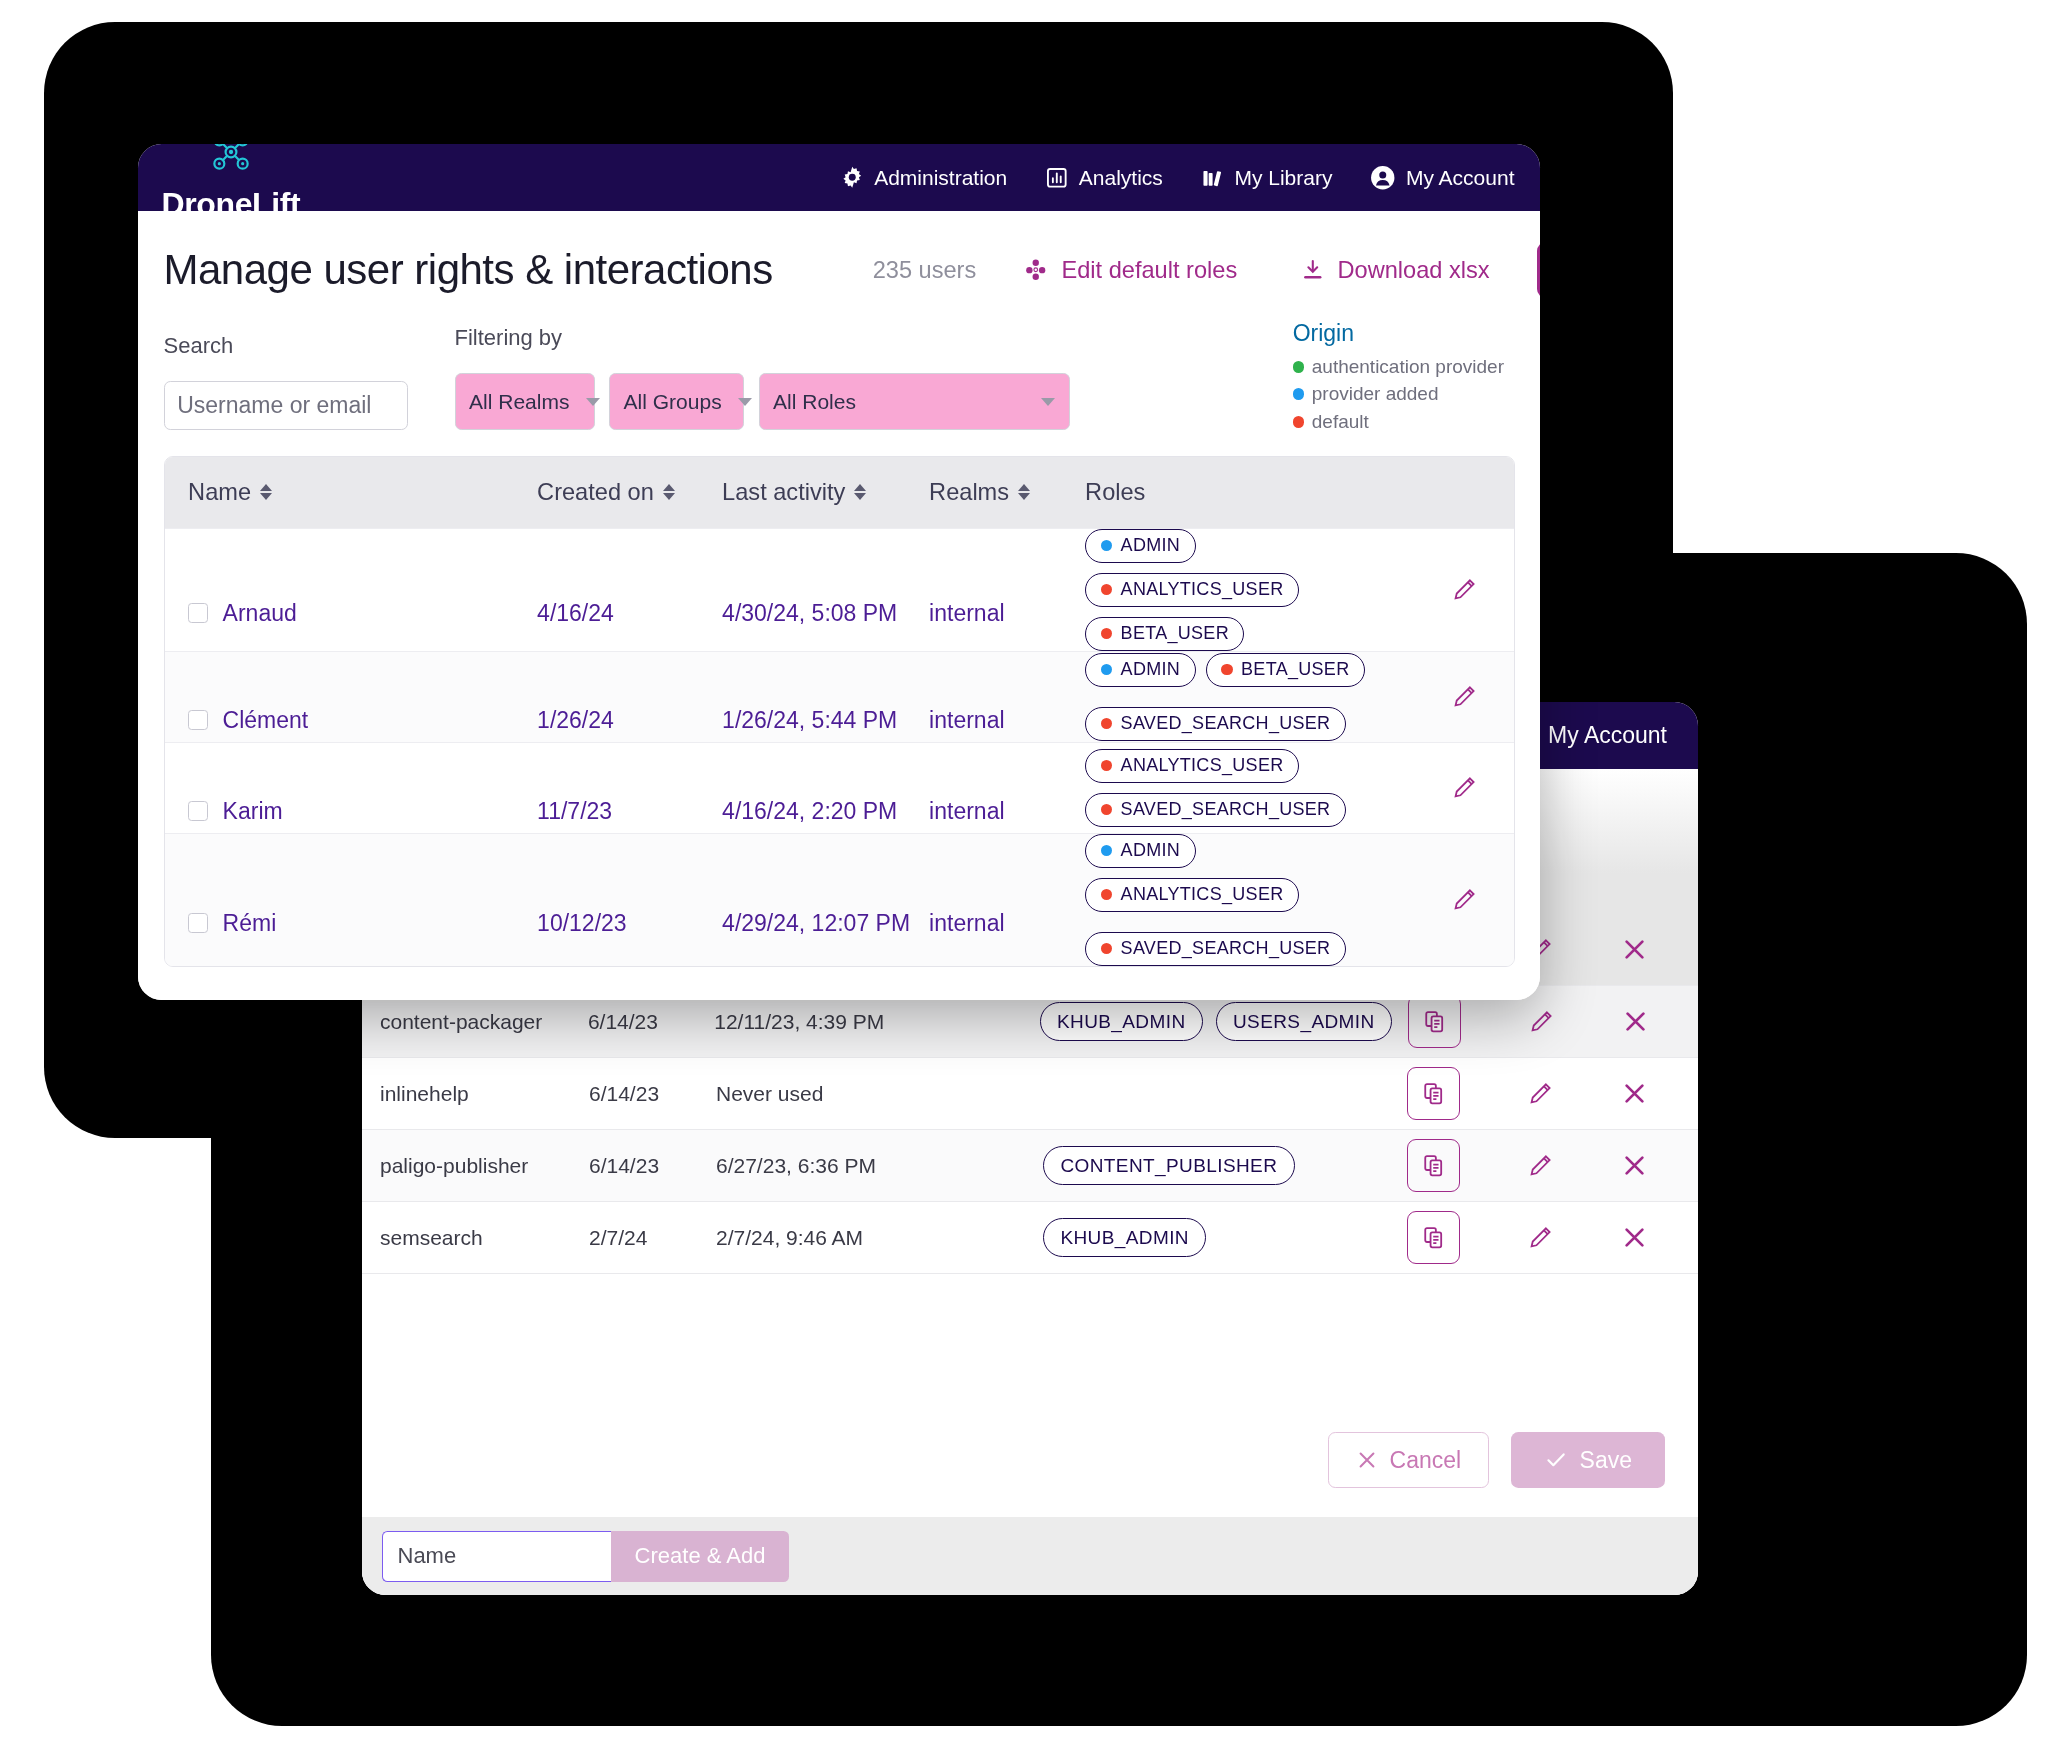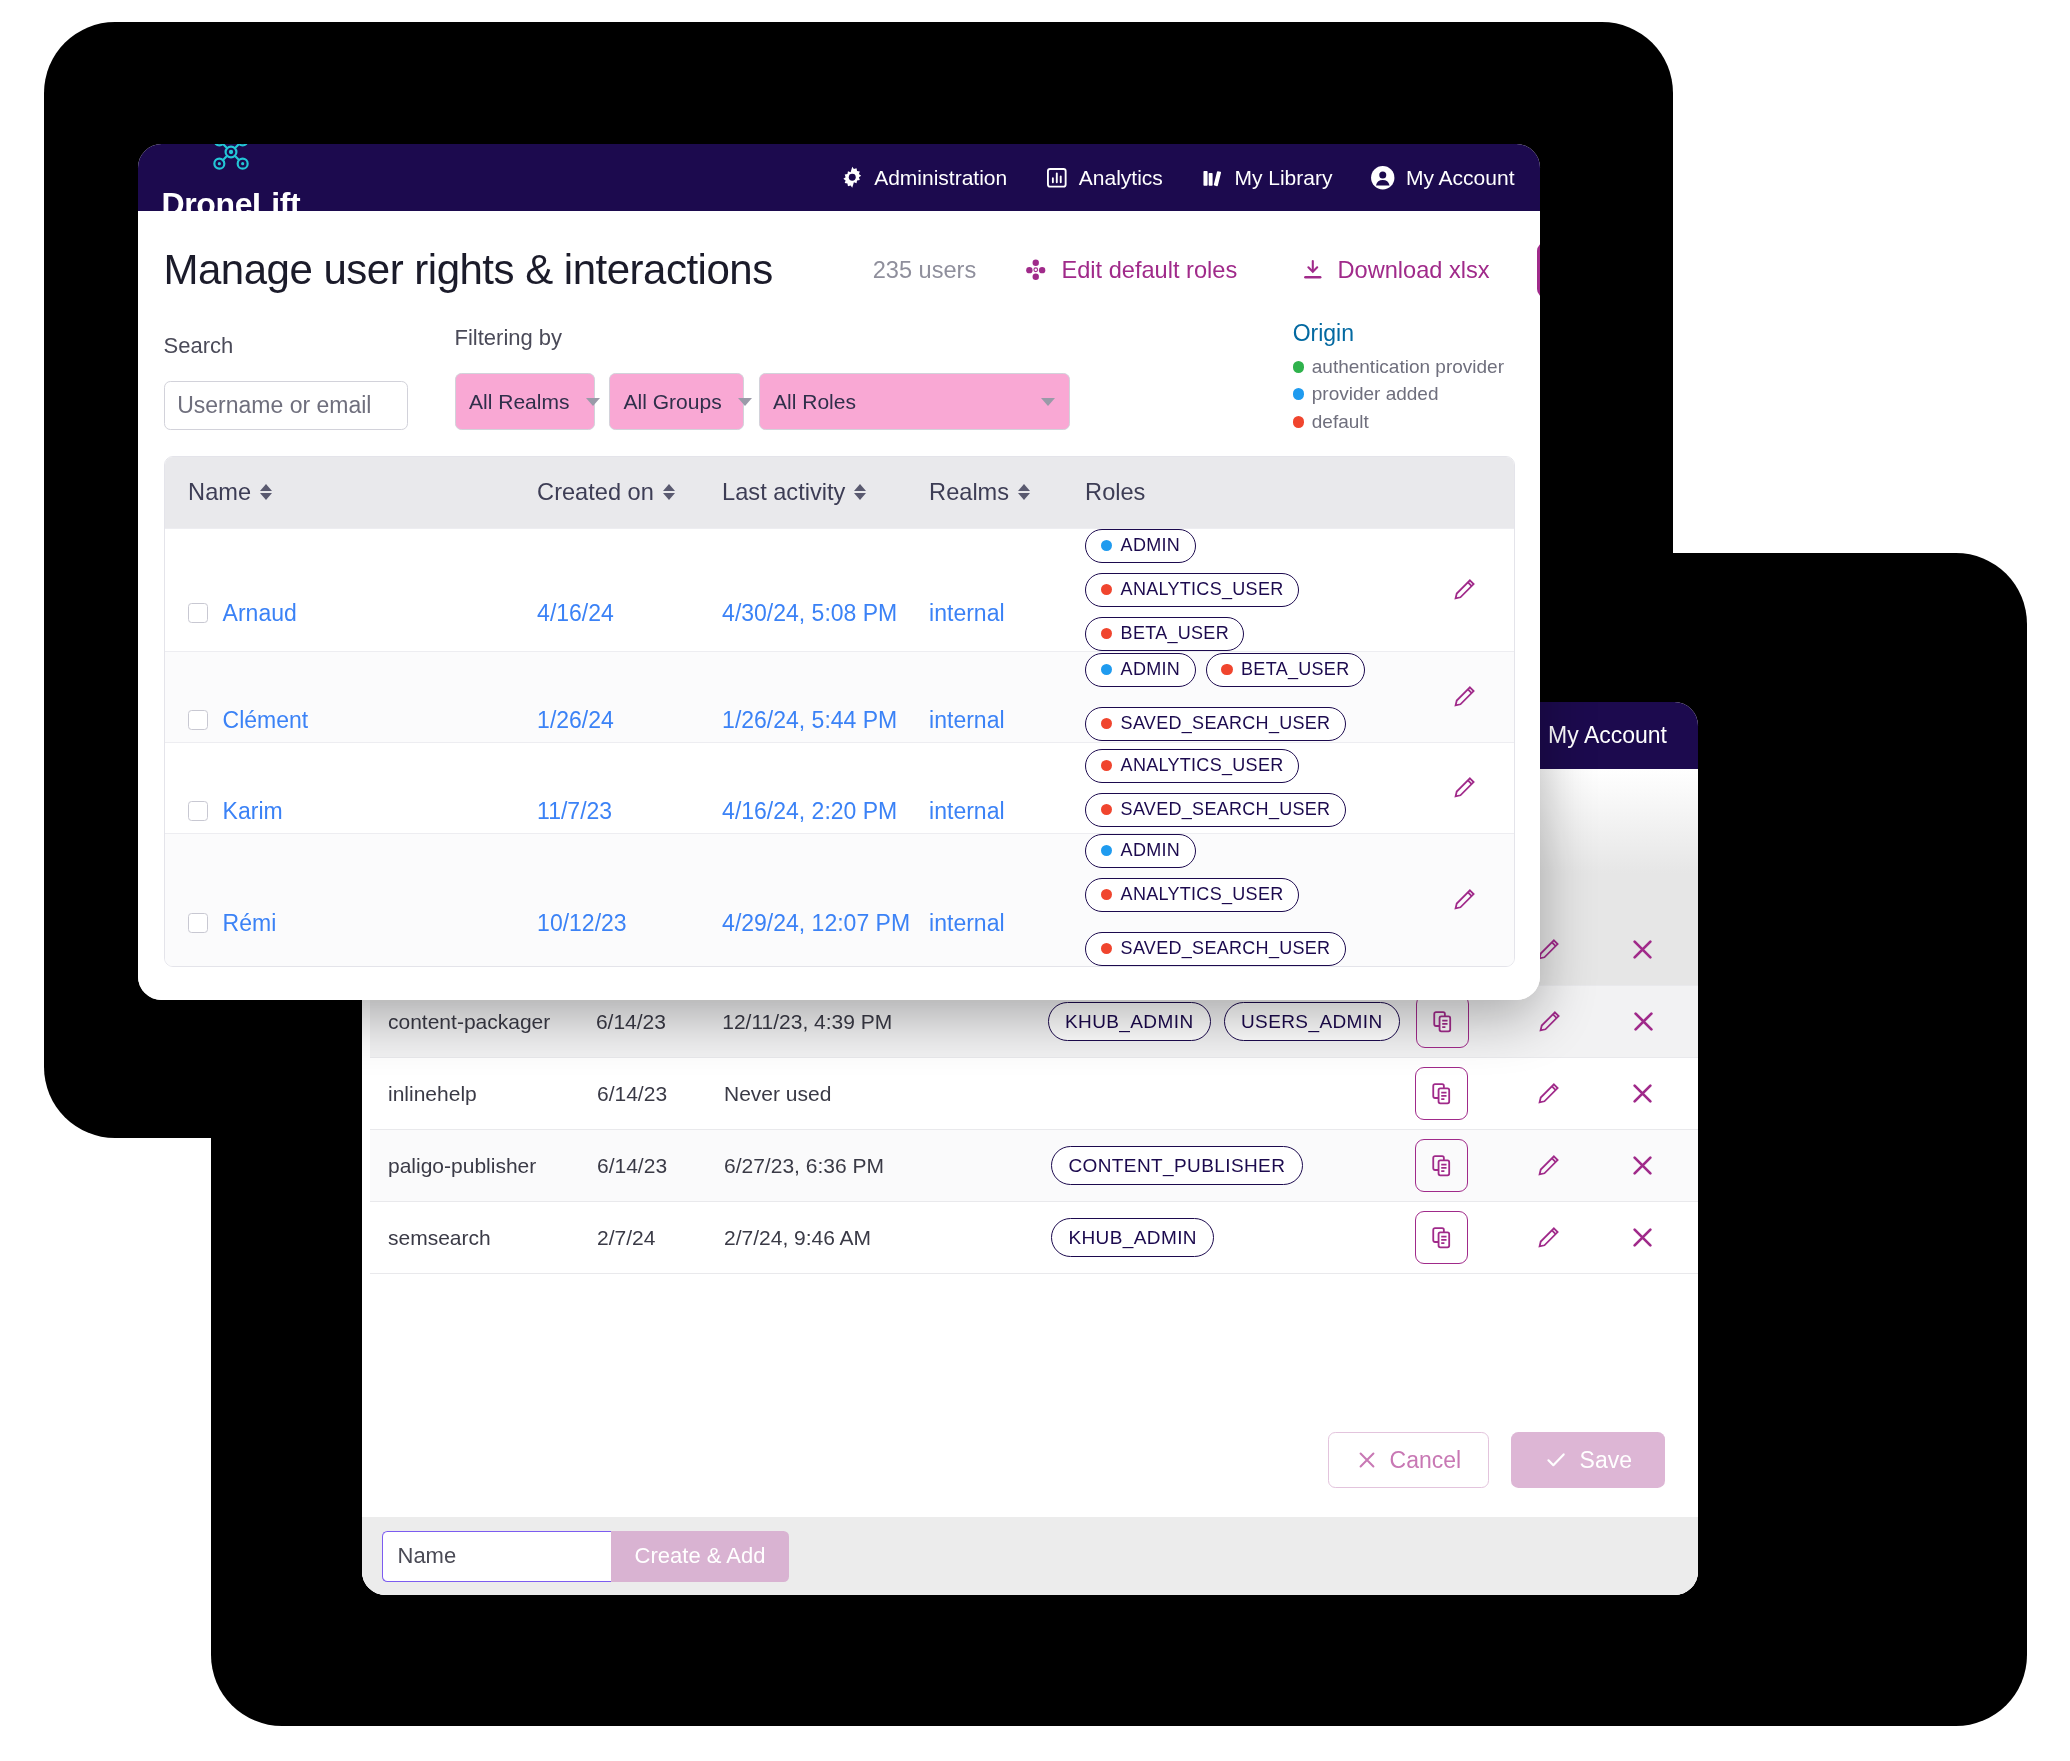--- a/index.html
+++ b/index.html
@@ -42,21 +42,21 @@
   .nav-item-back.dim { color:#cfc9e0; }
   #window-back-body {
     position:absolute; left:0; top:67px; width:100%; height:826px;
     background:#ffffff;
   }
   #back-table-top-fade {
     position:absolute; left:0; top:0; width:100%; height:145px;
     background:linear-gradient(to bottom, #ffffff 0%, #e6e6e6 72%, #e6e6e6 100%);
   }
 
-  .back-table { position:absolute; left:8px; top:145px; width:100%; }
+  .back-table { position:absolute; left:0; top:145px; width:100%; }
   .back-row {
     display:flex; align-items:center; height:72px;
     border-bottom:0.9px solid #e9e9ec; padding-left:18px; padding-right:16.4px;
   }
   .back-row.alt { background:#fafafb; }
   .back-row.shade0 { background:#e6e6e6; }
   .back-row.shade1 { background:#f2f2f3; }
   .bc-name { width:209px; font-size:21px; color:#3a3a46; }
   .bc-created { width:127px; font-size:21px; color:#3a3a46; }
   .bc-activity { width:327px; font-size:21px; color:#3a3a46; }
@@ -197,21 +197,21 @@
     border-left:6.4px solid transparent; border-right:6.4px solid transparent;
   }
   .sort-ico i.up { border-bottom:7.3px solid #5a5a70; }
   .sort-ico i.dn { border-top:7.3px solid #5a5a70; }
 
   .front-row {
     display:flex; align-items:center; min-height:91px;
     border-top:0.9px solid #ededf1; padding-left:23.6px; background:#ffffff;
   }
   .front-row.alt { background:#fbfbfc; }
-  .cell { font-size:23px; color:#3b82f6;margin-top:47px; }
+  .cell { font-size:23px; color:#4c1d95;margin-top:47px; }
   .name-cell { display:flex; align-items:center; gap:14.5px; }
   .chk {
     width:20px; height:20px; border:1.8px solid #c8c8d2; border-radius:3.6px;
     background:#fff; flex:none;
   }
   .roles-cell { display:flex; flex-wrap:wrap; gap:10px; align-items:center; padding-right:9px; }
   .role-pill {
     display:flex; align-items:center; gap:8.2px;
     border:1.8px solid #1c0a4e; border-radius:908px;
     padding:5.5px 14.5px; font-size:18px; color:#1c0a4e;

